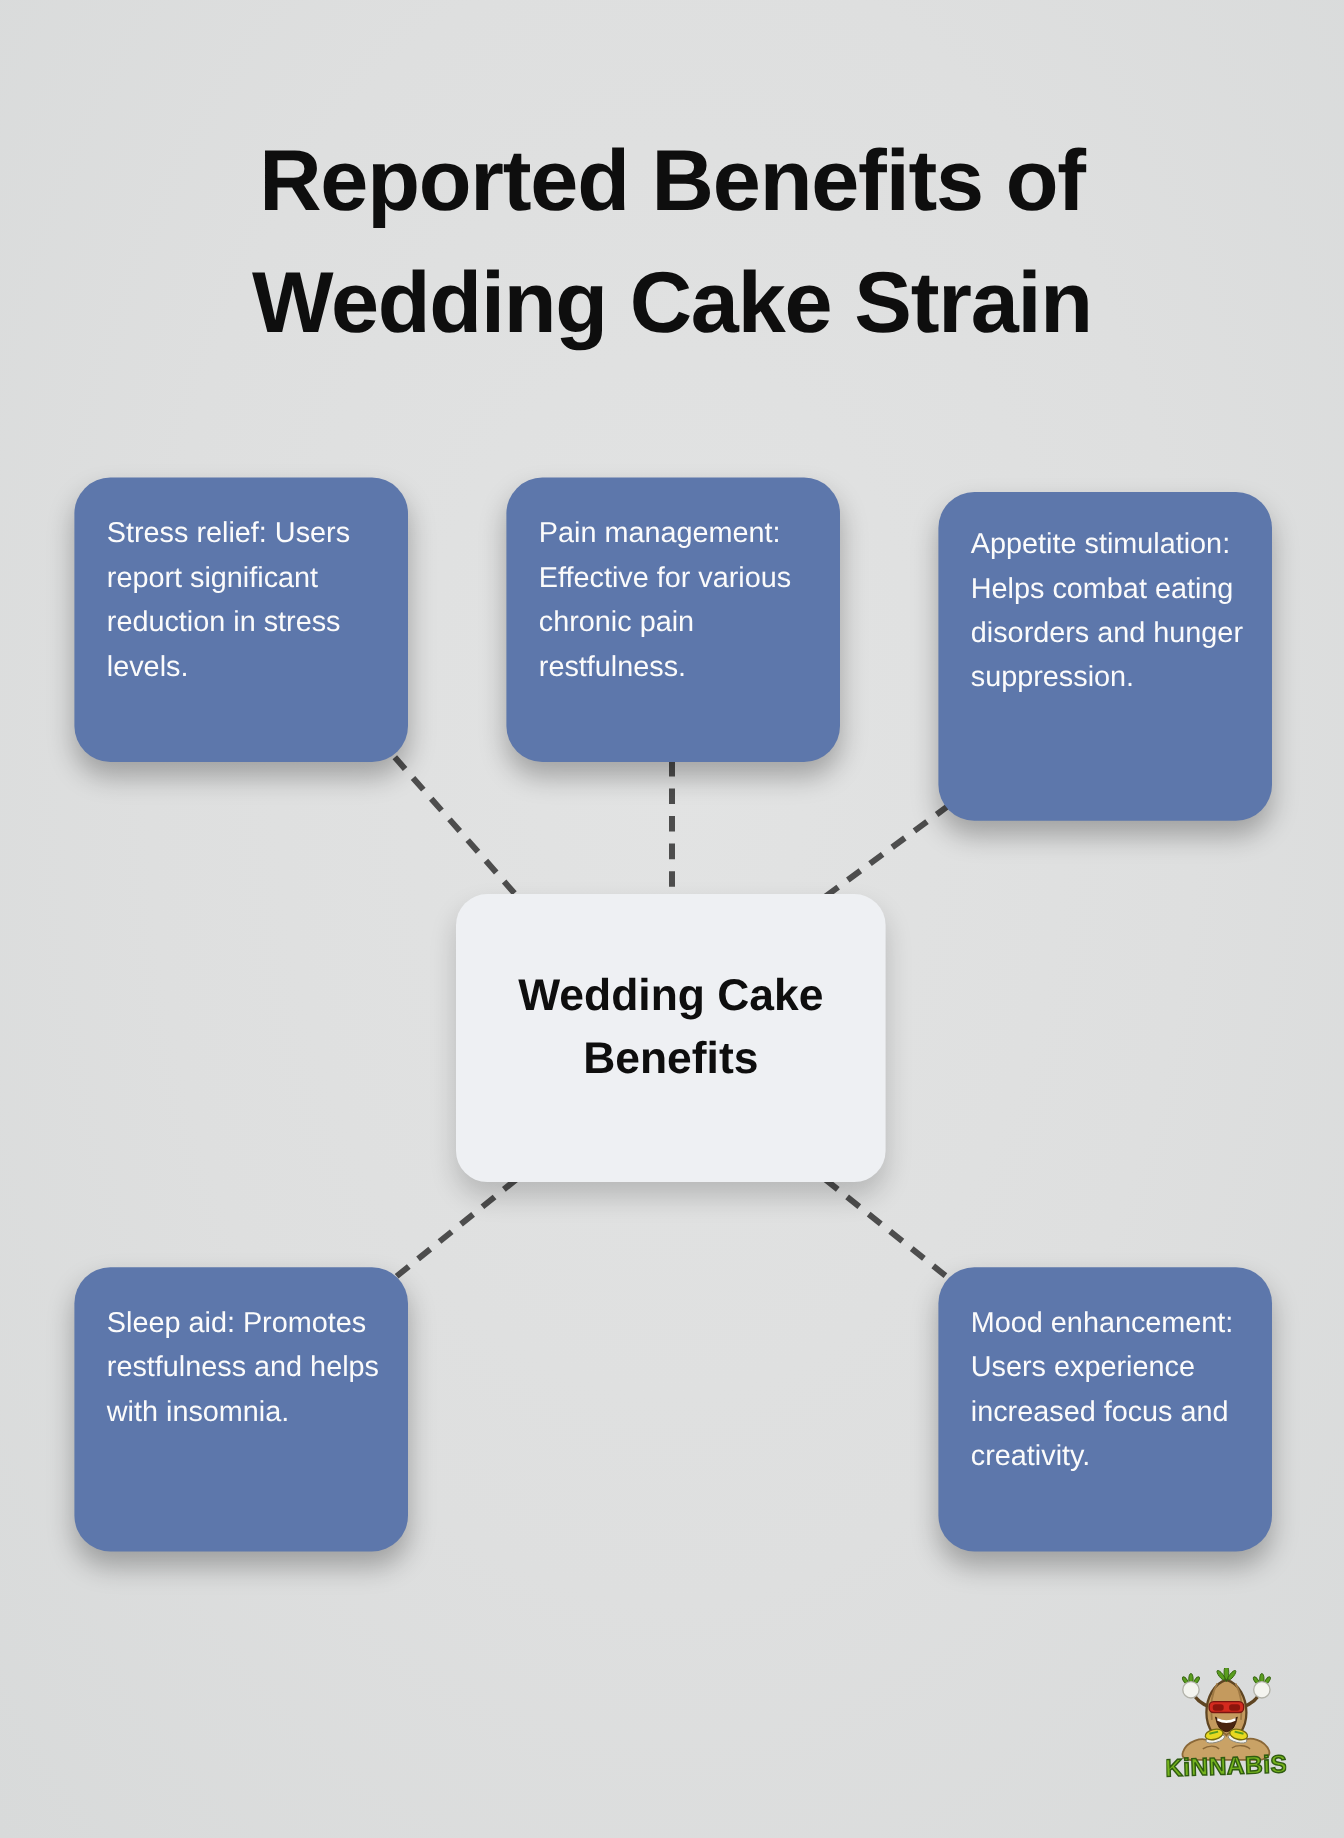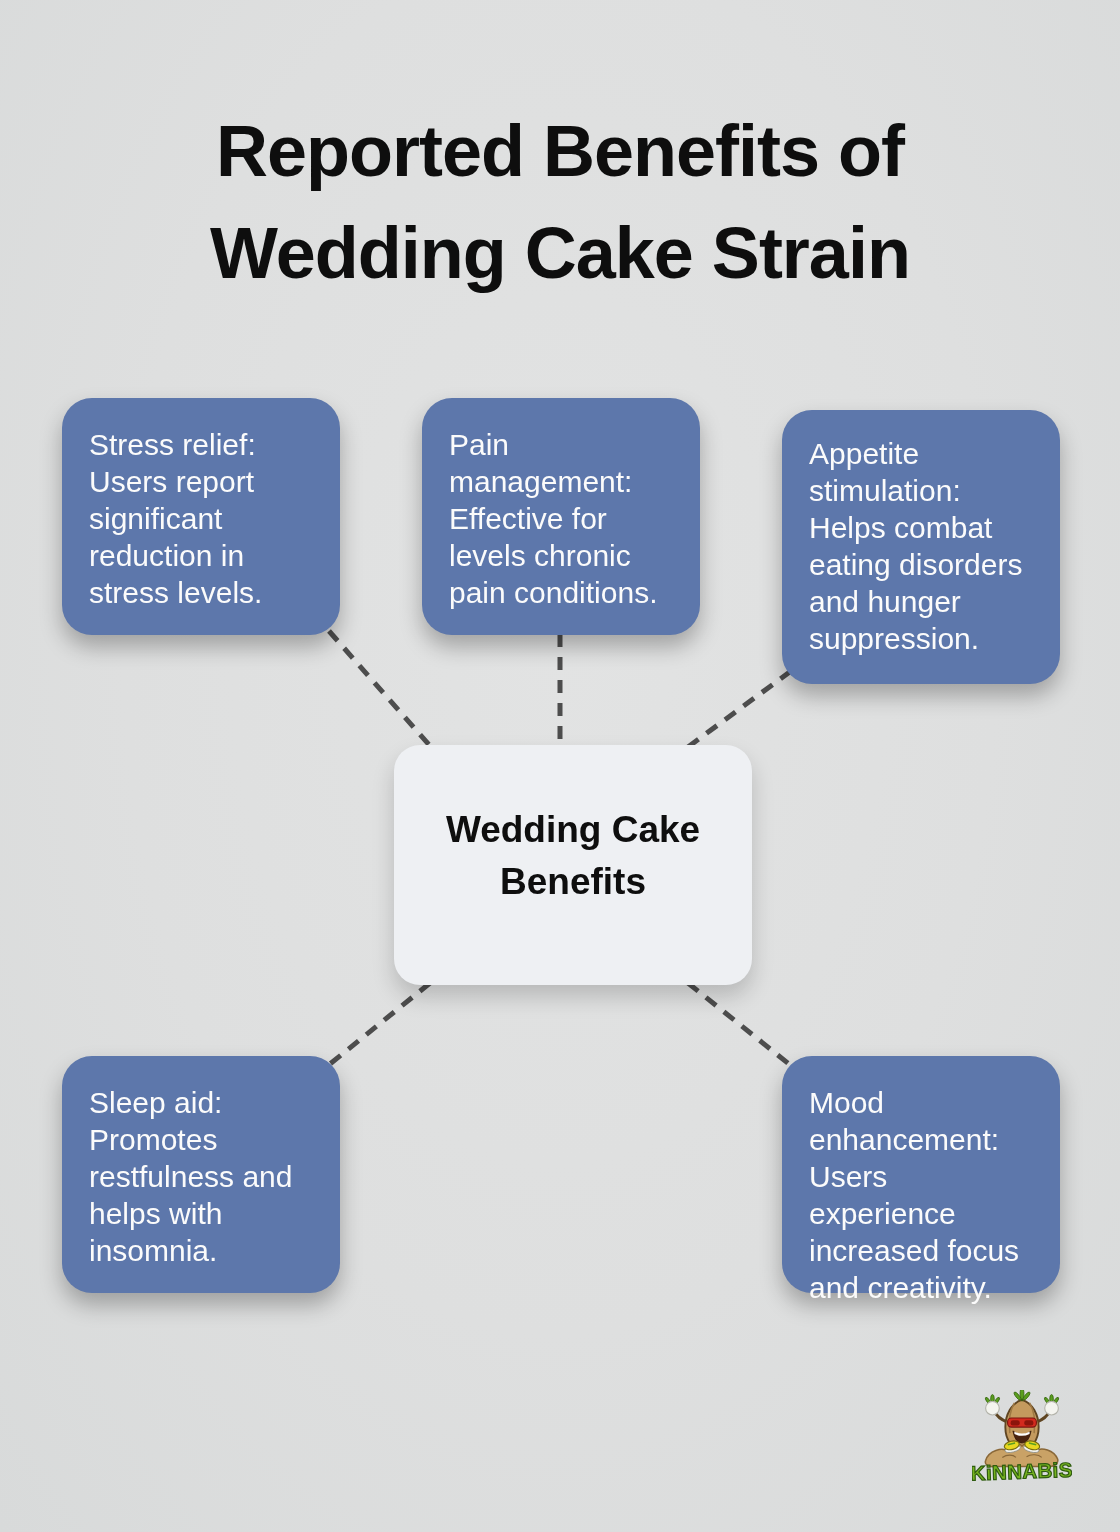--- a/index.html
+++ b/index.html
@@ -28,21 +28,21 @@
     position: absolute;
     top: 0; left: 0;
     pointer-events: none;
   }
   .node {
     position: absolute;
     background: #5d77ab;
     border-radius: 30px;
     box-shadow: 0 12px 22px rgba(0,0,0,0.28);
     color: #fbfbfb;
-    font-size: 30px;
+    font-size: 24px;
     line-height: 37px;
     padding: 28px 24px 24px 27px;
     box-sizing: border-box;
   }
   .node-stress   { left: 62px;  top: 398px;  width: 278px; height: 237px; }
   .node-pain     { left: 422px; top: 398px;  width: 278px; height: 237px; }
   .node-appetite { left: 782px; top: 410px;  width: 278px; height: 274px; padding-top: 25px; }
   .node-sleep    { left: 62px;  top: 1056px; width: 278px; height: 237px; }
   .node-mood     { left: 782px; top: 1056px; width: 278px; height: 237px; }
   .center-node {
@@ -55,21 +55,20 @@
     display: flex;
     align-items: center;
     justify-content: center;
     text-align: center;
     color: #0e0e0e;
     font-size: 37px;
     font-weight: bold;
     line-height: 1.4;
     box-sizing: border-box;
     padding: 0 38px 18px 38px;
-    margin-left: 14px;
   }
   .logo {
     position: absolute;
     left: 972px; top: 1390px;
     width: 100px; height: 100px;
   }
 </style>
 </head>
 <body>
 
@@ -85,21 +84,21 @@
       <line x1="430" y1="983" x2="330" y2="1064"></line>
       <line x1="688" y1="983" x2="789" y2="1064"></line>
     </g>
   </svg>
 
   <div class="node node-stress">
     <span>Stress relief: Users report significant reduction in stress levels.</span>
   </div>
 
   <div class="node node-pain">
-    <span>Pain management: Effective for levels chronic pain conditions.</span>
+    <span>Pain management: Effective for various chronic pain restfulness.</span>
   </div>
 
   <div class="node node-appetite">
     <span>Appetite stimulation: Helps combat eating disorders and hunger suppression.</span>
   </div>
 
   <div class="center-node">
     <span>Wedding Cake Benefits</span>
   </div>
 

